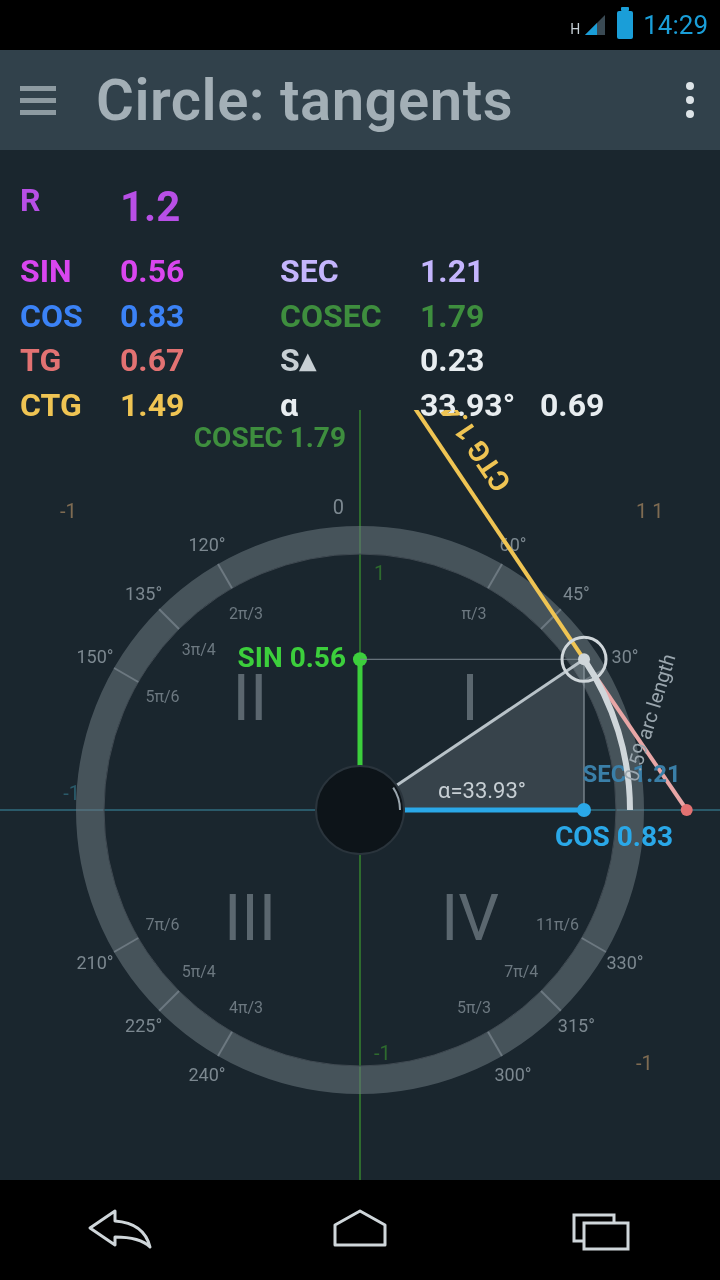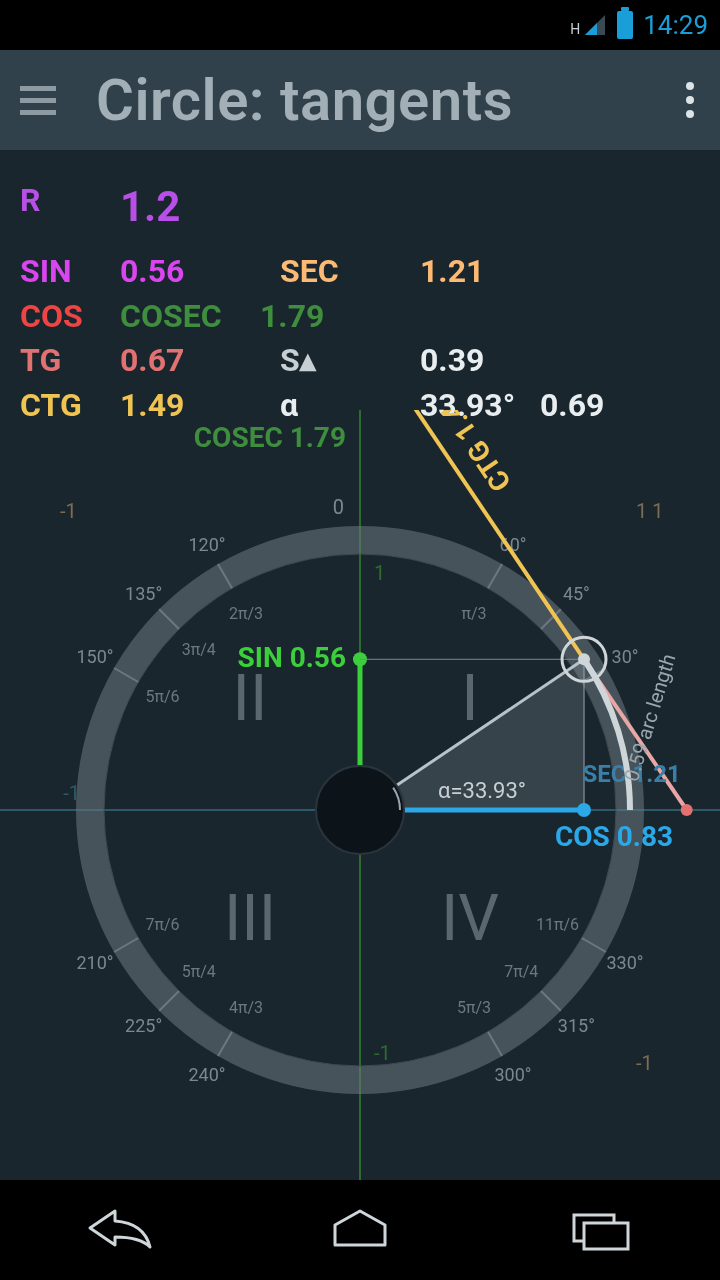--- a/index.html
+++ b/index.html
@@ -24,24 +24,24 @@
   .values { padding: 28px 20px 10px 20px; font-size: 32px; font-weight: 700; line-height: 1.4; }
   .row { display:flex; }
   .lbl { width: 100px; }
   .val { width: 160px; }
   .lbl2 { width: 140px; }
   .val2 { width: 120px; }
   .val3 { }
   .R-l { color:#b84fe6; }
   .R-v { color:#b84fe6; font-size:42px; }
   .SIN { color:#d946ef; }
-  .COS { color:#ef4444; }
+  .COS { color:#3b82f6; }
   .TG  { color:#e27272; }
   .CTG { color:#efc453; }
-  .SEC { color:#fdba74; }
+  .SEC { color:#c4b5fd; }
   .COSEC { color:#3e8e3e; }
   .S   { color:#c7cfd4; }
   .ALPHA { color:#e8edf0; }
   .plain { color:#e8edf0; }
 
   .canvas-wrap { position:absolute; left:0; right:0; top: 260px; bottom:0; }
 
   .nav-bar { position:absolute; left:0; right:0; bottom:0; height:100px; background:#000; display:flex; justify-content:space-around; align-items:center; }
   .nav-bar svg { width: 80px; height: 50px; }
 
@@ -87,28 +87,29 @@
         <span class="val R-v">1.2</span>
       </div>
       <div class="row">
         <span class="lbl SIN">SIN</span>
         <span class="val SIN">0.56</span>
         <span class="lbl2 SEC">SEC</span>
         <span class="val2 SEC">1.21</span>
       </div>
       <div class="row">
         <span class="lbl COS">COS</span>
+        <span class="val COS">0.83</span>
         <span class="lbl2 COSEC">COSEC</span>
         <span class="val2 COSEC">1.79</span>
       </div>
       <div class="row">
         <span class="lbl TG">TG</span>
         <span class="val TG">0.67</span>
         <span class="lbl2 S">S▴</span>
-        <span class="val2 plain">0.39</span>
+        <span class="val2 plain">0.23</span>
       </div>
       <div class="row">
         <span class="lbl CTG">CTG</span>
         <span class="val CTG">1.49</span>
         <span class="lbl2 ALPHA">α</span>
         <span class="val2 plain">33.93°</span>
         <span class="val3 plain">0.69</span>
       </div>
     </div>
 

